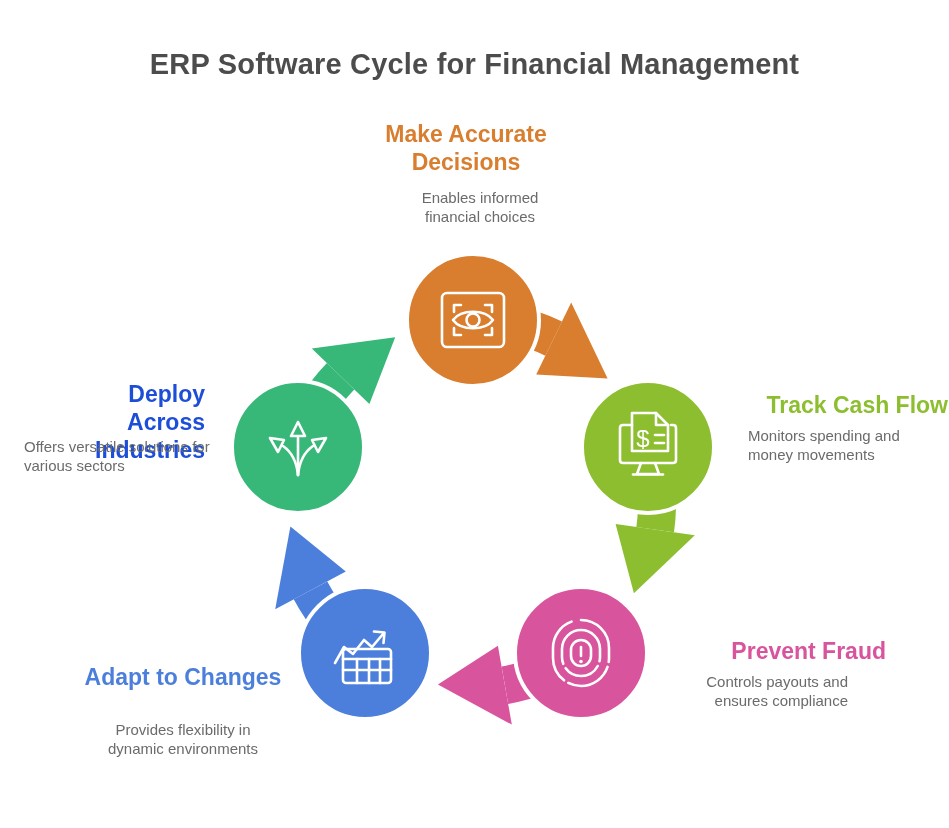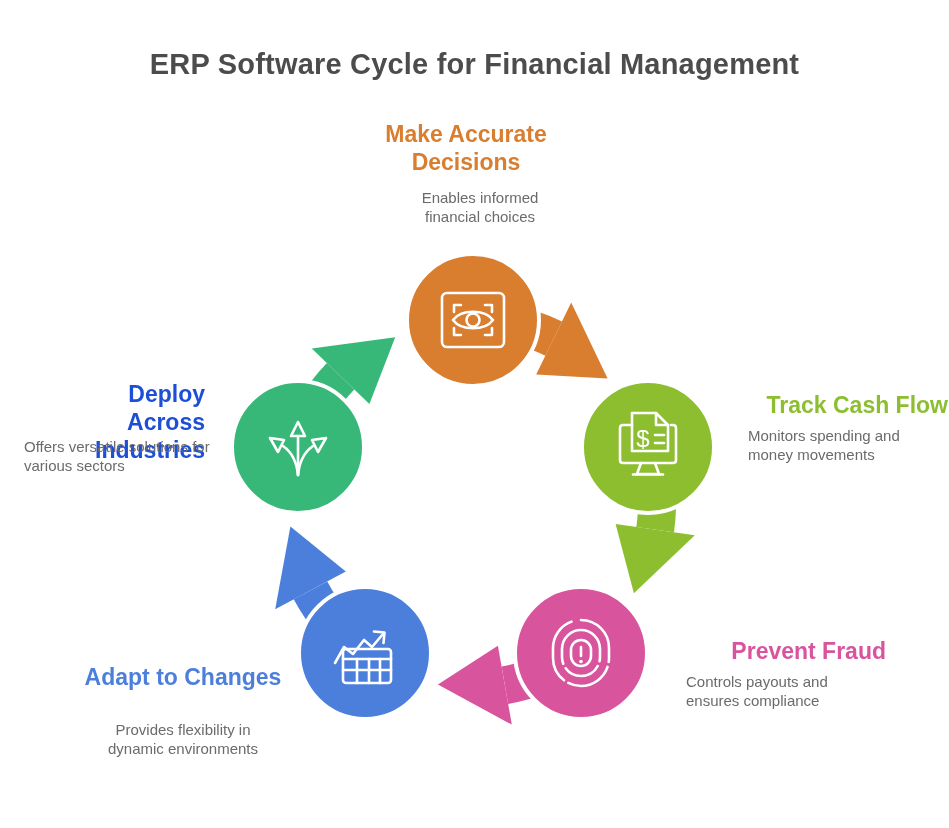--- a/index.html
+++ b/index.html
@@ -27,21 +27,21 @@
     position:absolute; font-size:23px; font-weight:700; line-height:1.22;
   }
   .node-desc {
     position:absolute; font-size:15px; line-height:1.28;
   }
   .t0 { left:381px; top:120px; width:170px; text-align:center; }
   .d0 { left:400px; top:180px; width:160px; text-align:center;margin-top:8px; }
   .t1 { left:748px; top:391px; width:200px; text-align:right; }
   .d1 { left:748px; top:426px; width:168px; text-align:left; }
   .t2 { left:686px; top:637px; width:200px; text-align:right; }
-  .d2 { left:686px; top:672px; width:162px; text-align:left; }
+  .d2 { left:686px; top:672px; width:162px; text-align:right; }
   .t3 { left:78px;  top:637px; width:210px; text-align:center;margin-top:26px; }
   .d3 { left:88px;  top:672px; width:190px; text-align:center;margin-top:48px; }
   .t4 { left:62px;  top:380px; width:143px; text-align:right; }
   .d4 { left:24px;  top:437px; width:186px; text-align:left; }
 </style>
 </head>
 <body>
 
 <h1 class="page-title" style="color: rgb(76, 76, 76);">ERP Software Cycle for Financial Management</h1>
 

